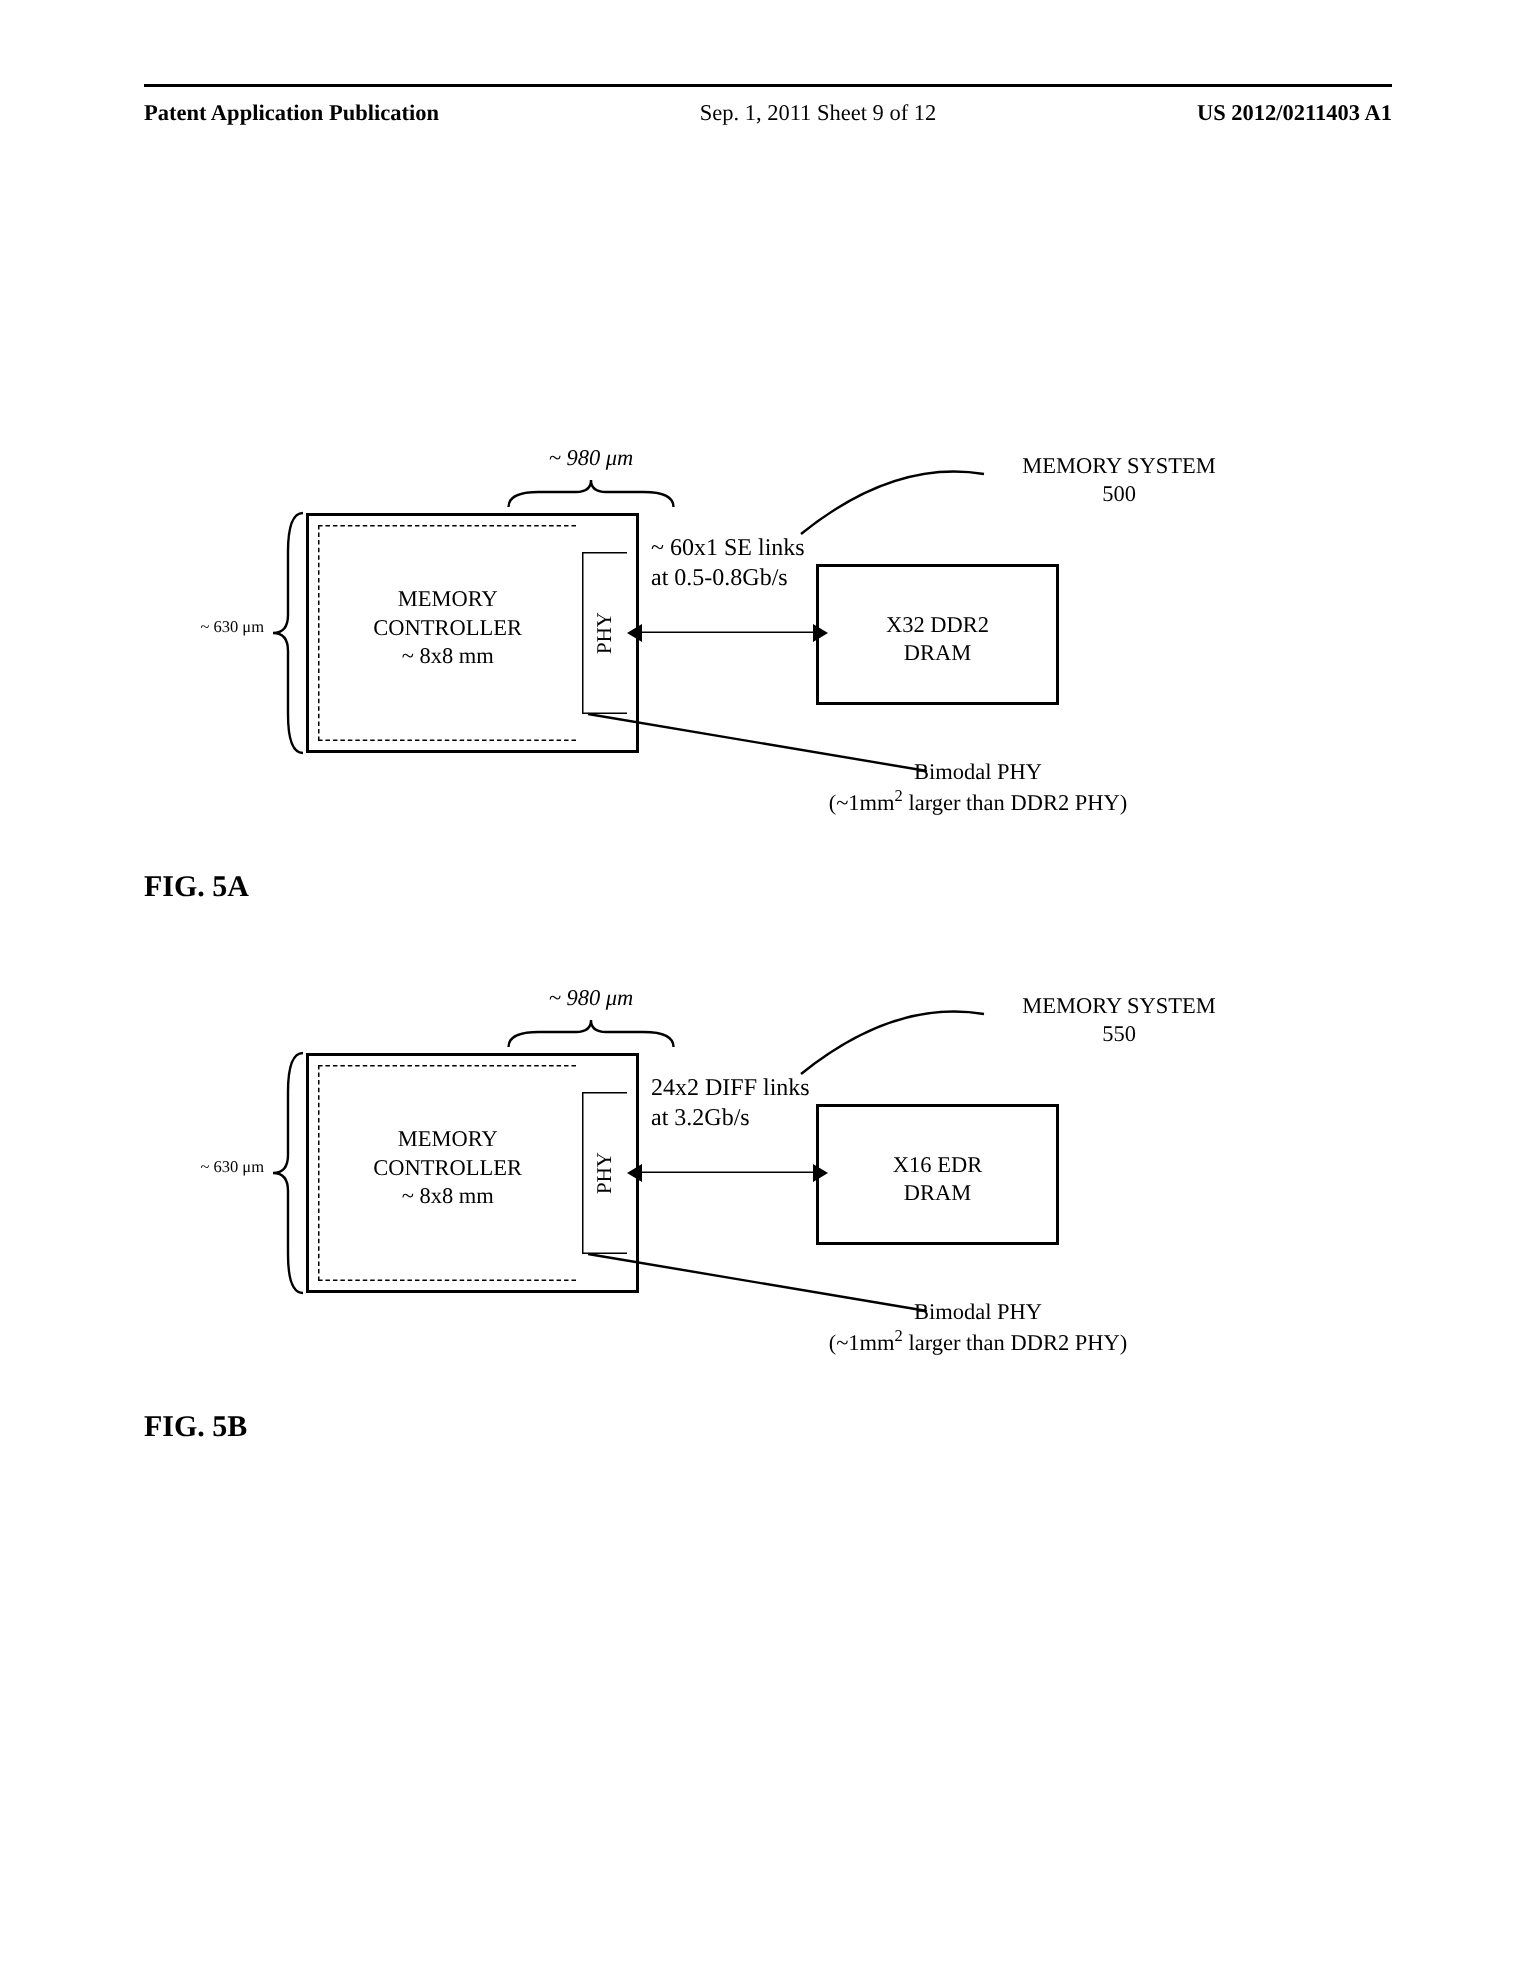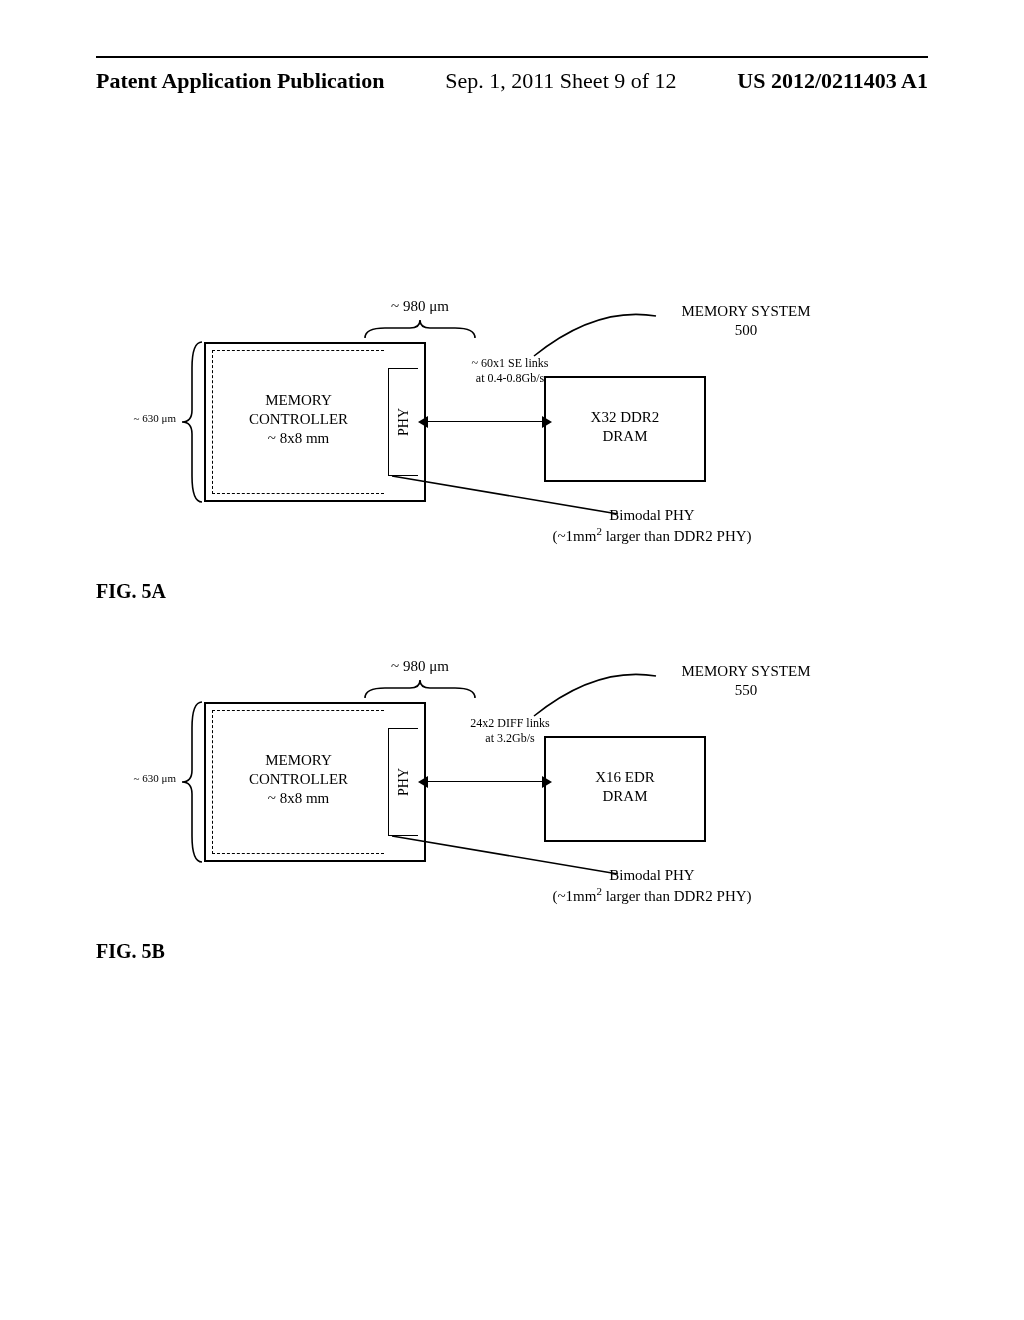--- a/index.html
+++ b/index.html
@@ -21,21 +21,21 @@
     height: 1208px;
     border-top: 2px solid #000;
   }
   .header {
     position: absolute;
     top: 10px;
     left: 0;
     width: 100%;
     display: flex;
     justify-content: space-between;
-    font-size: 22px;
+    font-size: 15px;
   }
   .header .left { font-weight: bold; }
   .header .center { }
   .header .right { font-weight: bold; }
 
   
   .figure {
     position: absolute;
     left: 0;
     width: 832px;
@@ -102,36 +102,35 @@
     font-size: 14px;
     white-space: nowrap;
   }
 
   
   .dram-box {
     position: absolute;
     left: 448px;
     top: 98px;
     width: 162px;
-    height: 106px;
+    height: 94px;
     border: 2px solid #000;
     text-align: center;
     font-size: 15px;
     line-height: 1.25;
     padding-top: 30px;
   }
 
   
   .link-text {
     position: absolute;
     left: 338px;
     top: 78px;
     width: 152px;
-    text-align: center;
-    font-size: 12px;
+    font-size: 16px;
     line-height: 1.25;
   }
 
   
   .bidir-line {
     position: absolute;
     left: 330px;
     top: 143px;
     width: 118px;
     height: 0;
@@ -184,24 +183,25 @@
     position: absolute;
     left: 82px;
     top: 0;
     width: 26px;
     height: 168px;
   }
 
   
   .top-brace-wrap {
     position: absolute;
-    left: 264px;
+    left: 238px;
     top: 20px;
     width: 120px;
     height: 44px;
+    font-style: italic;
   }
   .top-brace-text {
     position: absolute;
     left: 0; right: 0;
     top: 0;
     text-align: center;
     font-size: 15px;
   }
   .top-brace-svg {
     position: absolute;
@@ -275,21 +275,21 @@
         <span>~ 8x8 mm</span>
       </div>
     </div>
 
     <div class="phy">
       <span class="t">PHY</span>
     </div>
 
     <div class="link-text">
       <span>~ 60x1 SE links</span><br>
-      <span>at 0.4-0.8Gb/s</span>
+      <span>at 0.5-0.8Gb/s</span>
     </div>
 
     <div class="bidir-line"></div>
     <div class="arrow-head-l"></div>
     <div class="arrow-head-r"></div>
 
     <div class="dram-box">
       <span>X32 DDR2</span><br>
       <span>DRAM</span>
     </div>

